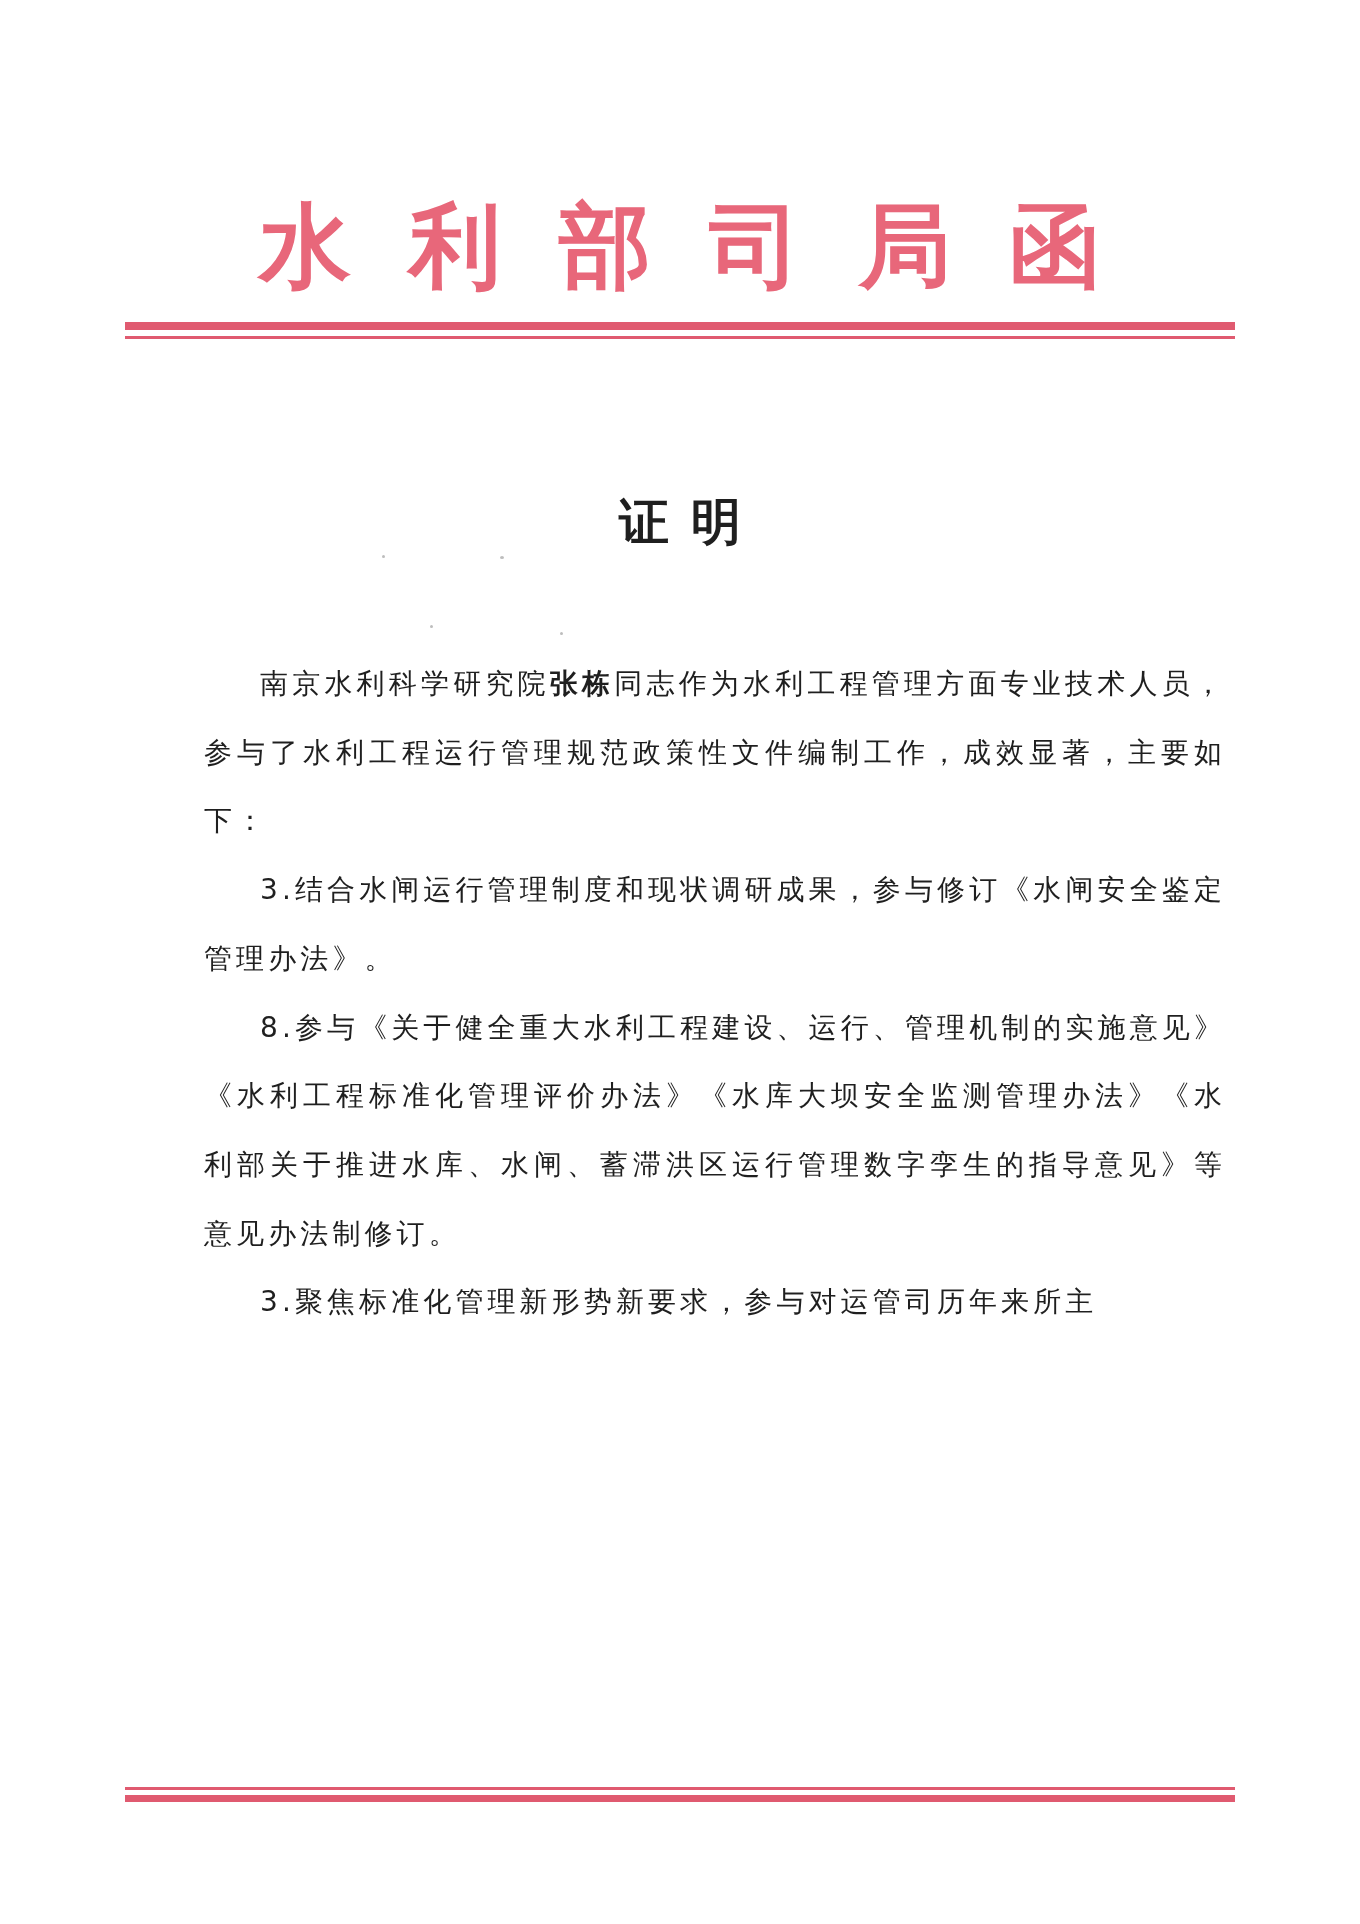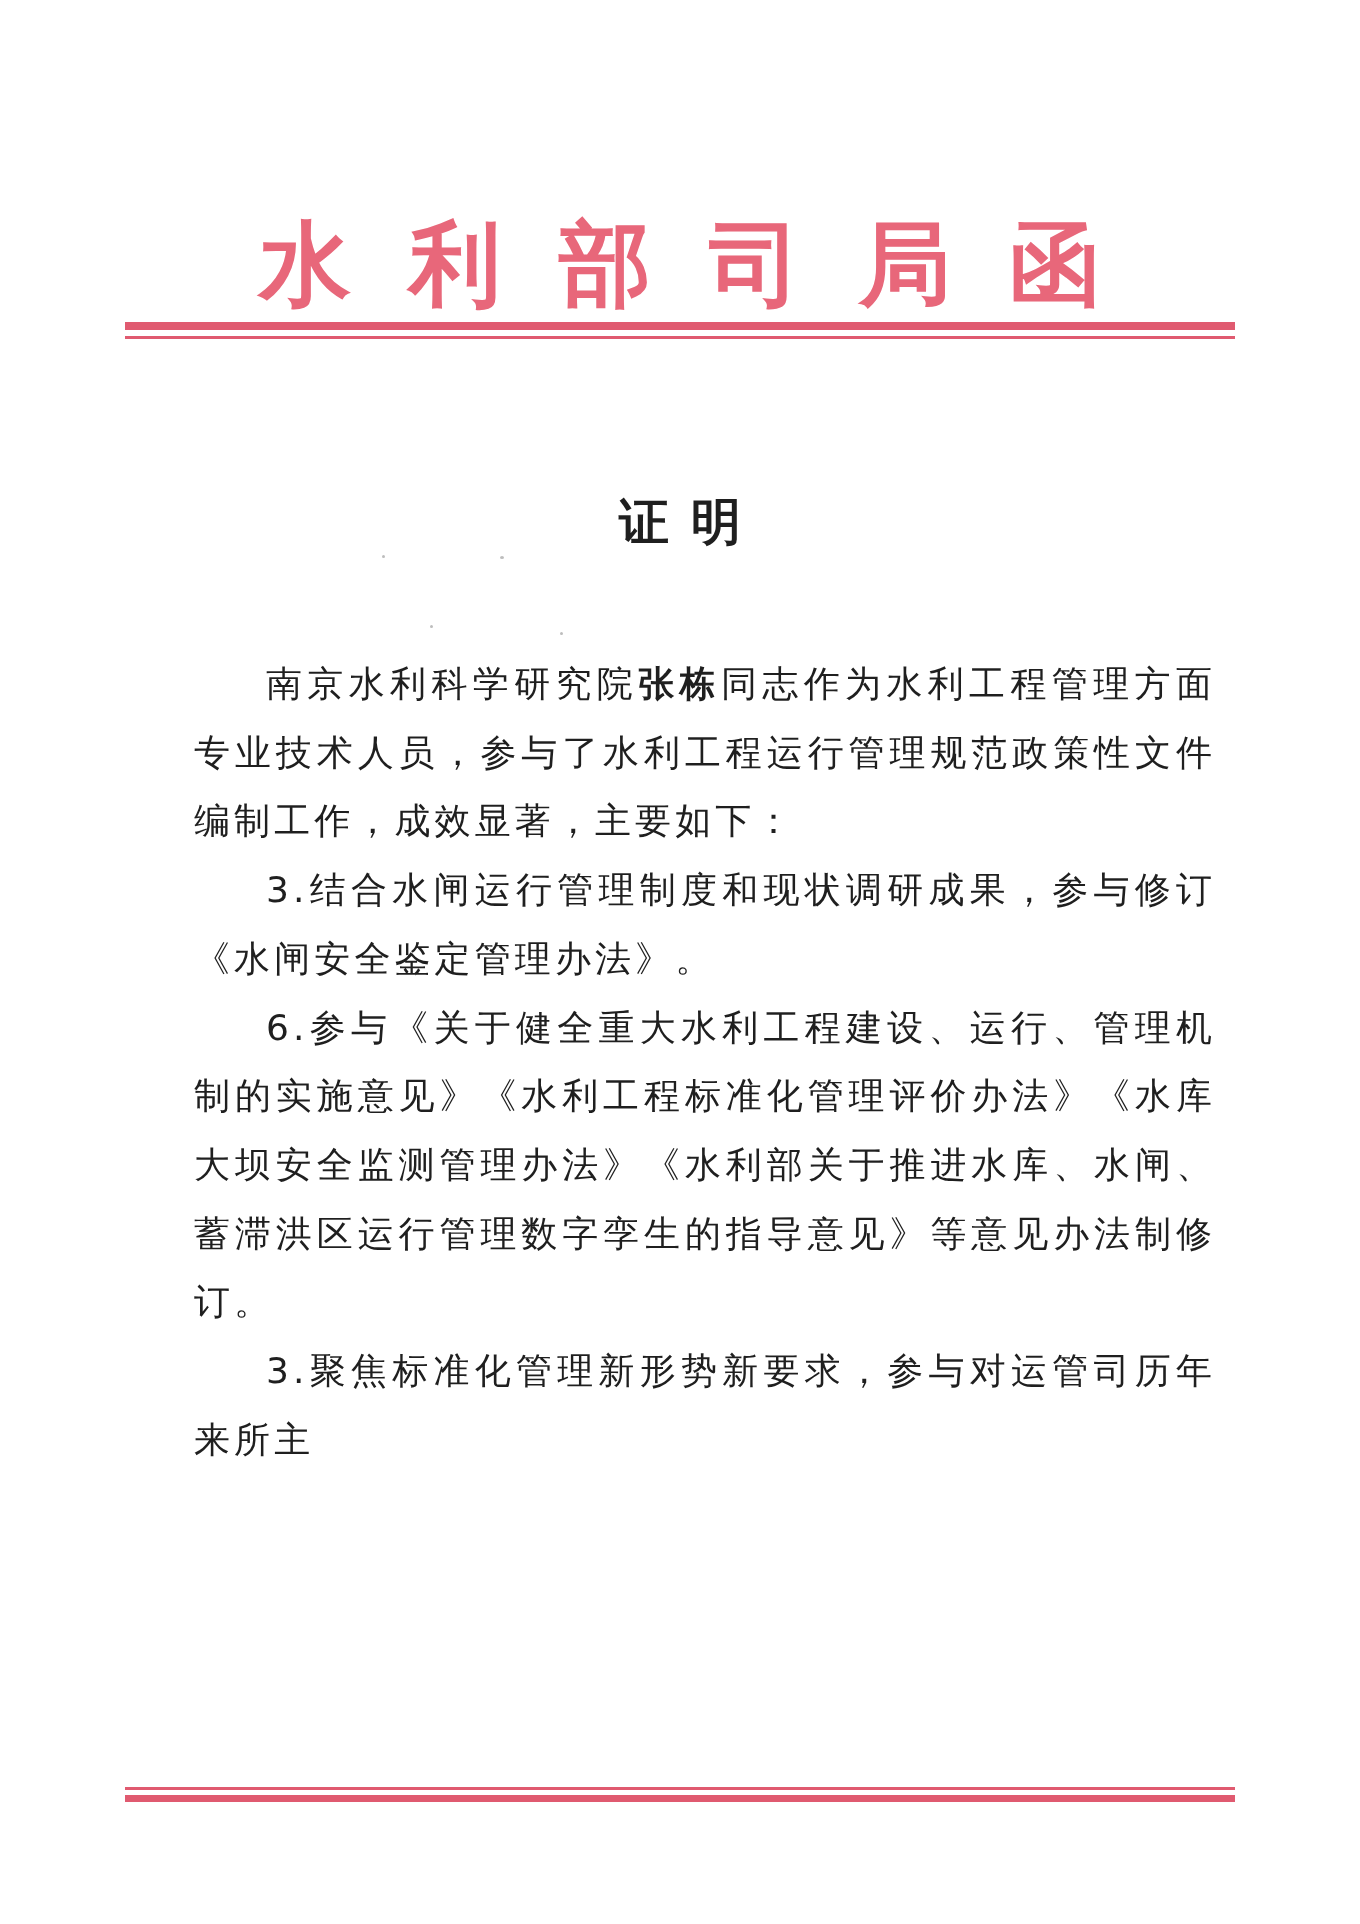--- a/index.html
+++ b/index.html
@@ -3,21 +3,21 @@
   <meta charset="utf-8">
   <style>
     html, body { margin: 0; padding: 0; background: #ffffff; }
     body {
       width: 1360px; height: 1924px; position: relative; overflow: hidden;
       font-family: "DejaVu Serif", "Liberation Serif", serif;
       color: #1f1f1f;
     }
     .letterhead {
       position: absolute; left: 0; top: 200px; width: 1360px; height: 110px;
-      display: flex; justify-content: center; align-items: flex-end;
+      display: flex; justify-content: center; align-items: flex-start;
     }
     .letterhead-title {
       font-family: "DejaVu Serif", "Liberation Serif", serif;
       font-weight: bold;
       font-size: 92px;
       letter-spacing: 58px;
       margin-right: -58px;
       line-height: 1;
     }
     .rule-thick, .rule-thin { position: absolute; left: 125px; width: 1110px; }
@@ -25,23 +25,23 @@
     .top-thin  { top: 336px; height: 3px; }
     .bot-thin  { top: 1787px; height: 3px; }
     .bot-thick { top: 1795px; height: 7px; }
 
     .doc-title {
       position: absolute; left: 0; width: 1360px; top: 492px;
       text-align: center; font-size: 50px; font-weight: bold;
       letter-spacing: 22px; margin-left: 11px; line-height: 1.2;
     }
     .body-text {
-      position: absolute; left: 194px; top: 650px; width: 1022px;
+      position: absolute; left: 204px; top: 650px; width: 1022px;
       font-family: "DejaVu Sans", "Liberation Sans", sans-serif;
-      font-size: 36px; line-height: 68.7px;
+      font-size: 28px; line-height: 68.7px;
       letter-spacing: 4.1px;
       text-align: justify;
     }
     .para { margin: 0; text-indent: 2em; }
     .bold-name { font-weight: bold; }
     .scan-speck { position: absolute; background: #bdbdbd; border-radius: 50%; }
   </style>
 </head>
 <body>
 
@@ -55,18 +55,18 @@
 <span class="scan-speck" style="left:382px;top:555px;width:3px;height:3px;"></span>
 <span class="scan-speck" style="left:500px;top:556px;width:4px;height:3px;"></span>
 <span class="scan-speck" style="left:430px;top:625px;width:3px;height:3px;"></span>
 <span class="scan-speck" style="left:560px;top:632px;width:3px;height:3px;"></span>
 
 <div class="doc-title">证明</div>
 
 <div class="body-text">
   <p class="para"><span>南京水利科学研究院</span><span class="bold-name">张栋</span><span>同志作为水利工程管理方面专业技术人员，参与了水利工程运行管理规范政策性文件编制工作，成效显著，主要如下：</span></p>
   <p class="para">3.结合水闸运行管理制度和现状调研成果，参与修订《水闸安全鉴定管理办法》。</p>
-  <p class="para">6.参与《关于健全重大水利工程建设、运行、管理机制的实施意见》《水利工程标准化管理评价办法》《水库大坝安全监测管理办法》《水利部关于推进水库、水闸、蓄滞洪区运行管理数字孪生的指导意见》等意见办法制修订。</p>
+  <p class="para">8.参与《关于健全重大水利工程建设、运行、管理机制的实施意见》《水利工程标准化管理评价办法》《水库大坝安全监测管理办法》《水利部关于推进水库、水闸、蓄滞洪区运行管理数字孪生的指导意见》等意见办法制修订。</p>
   <p class="para">3.聚焦标准化管理新形势新要求，参与对运管司历年来所主</p>
 </div>
 
 <div class="rule-thin bot-thin" style="background: rgb(224, 90, 112);"></div>
 <div class="rule-thick bot-thick" style="background: rgb(224, 90, 112);"></div>
 
 </body></html>

